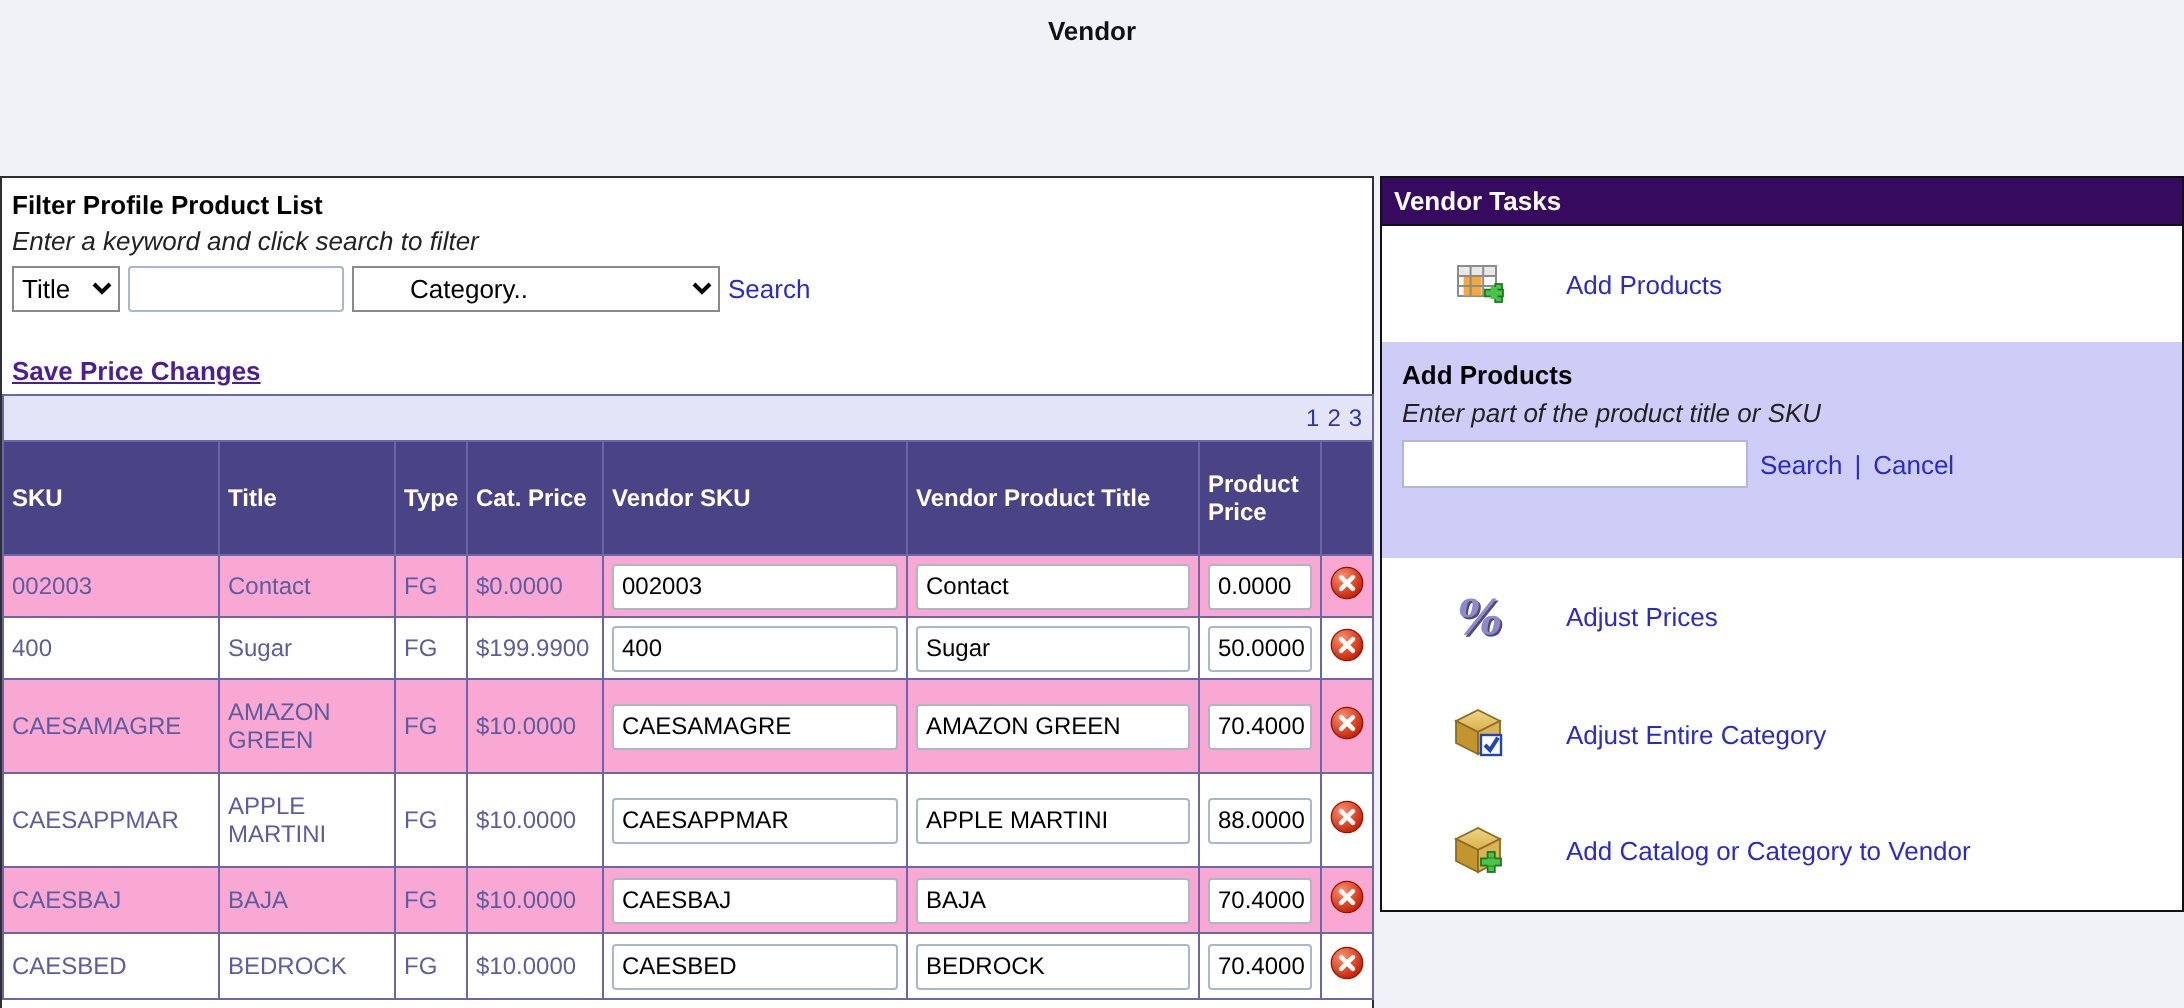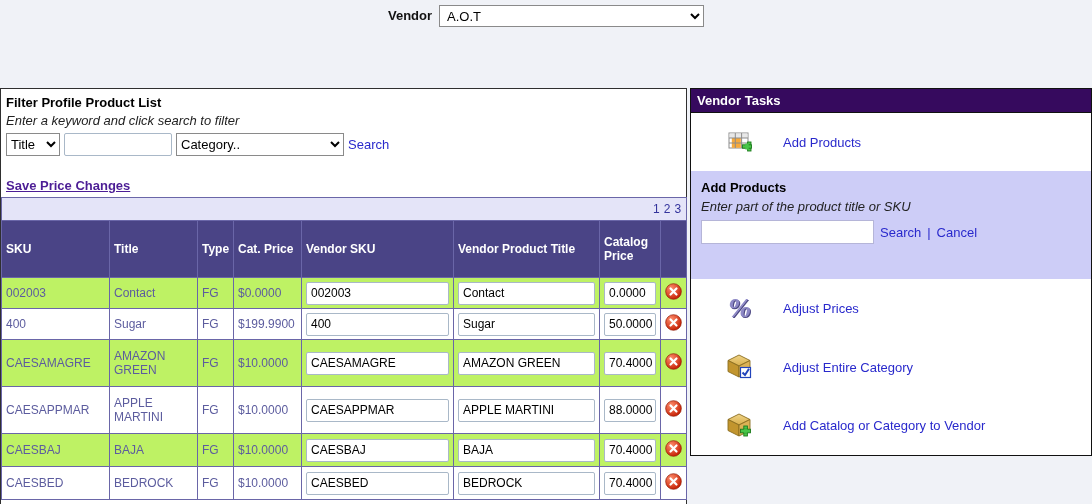--- a/index.html
+++ b/index.html
@@ -41,21 +41,21 @@
   }
   .lp-head { padding: 6px 5px 0 5px; }
   .lp-title { font-weight: bold; color: #000; font-size: 13px; }
   .lp-hint { font-style: italic; color: #222; margin-top: 3px; }
   .filter-row { display: flex; align-items: center; gap: 4px; margin-top: 5px; }
   .small-select {
     height: 23px; border: 1px solid #8a8a8a; background: #fff;
     font-family: "Liberation Sans", sans-serif; font-size: 13px;
   }
   .field-select { width: 54px; }
-  .category-select { width: 168px; }
+  .category-select { width: 184px; padding-left: 24px; }
   .keyword-input {
     width: 108px; height: 23px;
     border: 1px solid #a9b8c8; border-radius: 2px;
     font-family: "Liberation Sans", sans-serif; font-size: 13px;
     padding-left: 4px;
   }
   a.link { color: #2929cc; text-decoration: none; cursor: pointer; }
   .save-link {
     display: inline-block;
     margin: 22px 0 4px 5px;
@@ -76,21 +76,21 @@
     text-align: right; padding-right: 5px;
     border: 1px solid #6a66a8;
   }
   .page-num { color: #33339c; margin-left: 4px; cursor: pointer; }
   tr.header-row th {
     background: #4a4486; color: #fff;
     font-weight: bold; text-align: left;
     padding: 14px 4px; height: 48px; font-size: 12px;
   }
   tr.data-row td { padding: 3px 4px; color: #5c5c9e; }
-  tr.data-row.alt td { background: #bef264; }
+  tr.data-row.alt td { background: #f9a8d4; }
   tr.data-row { height: 31px; }
   .cell-input {
     height: 23px; width: 100%;
     border: 1px solid #a9b8c8; border-radius: 2px;
     font-family: "Liberation Sans", sans-serif; font-size: 12px;
     color: #000; padding-left: 4px; background: #fff;
   }
   td.del-cell { text-align: center; padding: 0 2px; }
   .del-btn { background: none; border: none; cursor: pointer; padding: 0; line-height: 0; }
 
@@ -146,23 +146,20 @@
     </radialGradient>
     <linearGradient id="cubeTop" x1="0" y1="0" x2="0" y2="1">
       <stop offset="0%" stop-color="#f0d488"></stop>
       <stop offset="100%" stop-color="#d9b04c"></stop>
     </linearGradient>
   </defs>
 </svg>
 
 <div class="top-bar">
   <label>Vendor</label>
-  <select class="vendor-select">
-    <option>A.O.T</option>
-  </select>
 </div>
 
 <div class="main">
 
   <div class="left-panel">
     <div class="lp-head">
       <div class="lp-title">Filter Profile Product List</div>
       <div class="lp-hint">Enter a keyword and click search to filter</div>
       <div class="filter-row">
         <select class="small-select field-select">
@@ -195,21 +192,21 @@
           <span class="page-num">1</span><span class="page-num">2</span><span class="page-num">3</span>
         </td>
       </tr>
       <tr class="header-row">
         <th>SKU</th>
         <th>Title</th>
         <th>Type</th>
         <th>Cat. Price</th>
         <th>Vendor SKU</th>
         <th>Vendor Product Title</th>
-        <th>Catalog Price</th>
+        <th>Product Price</th>
         <th></th>
       </tr>
 
       <tr class="data-row alt">
         <td>002003</td>
         <td>Contact</td>
         <td>FG</td>
         <td>$0.0000</td>
         <td><input class="cell-input" type="text" value="002003" style=""></td>
         <td><input class="cell-input" type="text" value="Contact" style=""></td>

